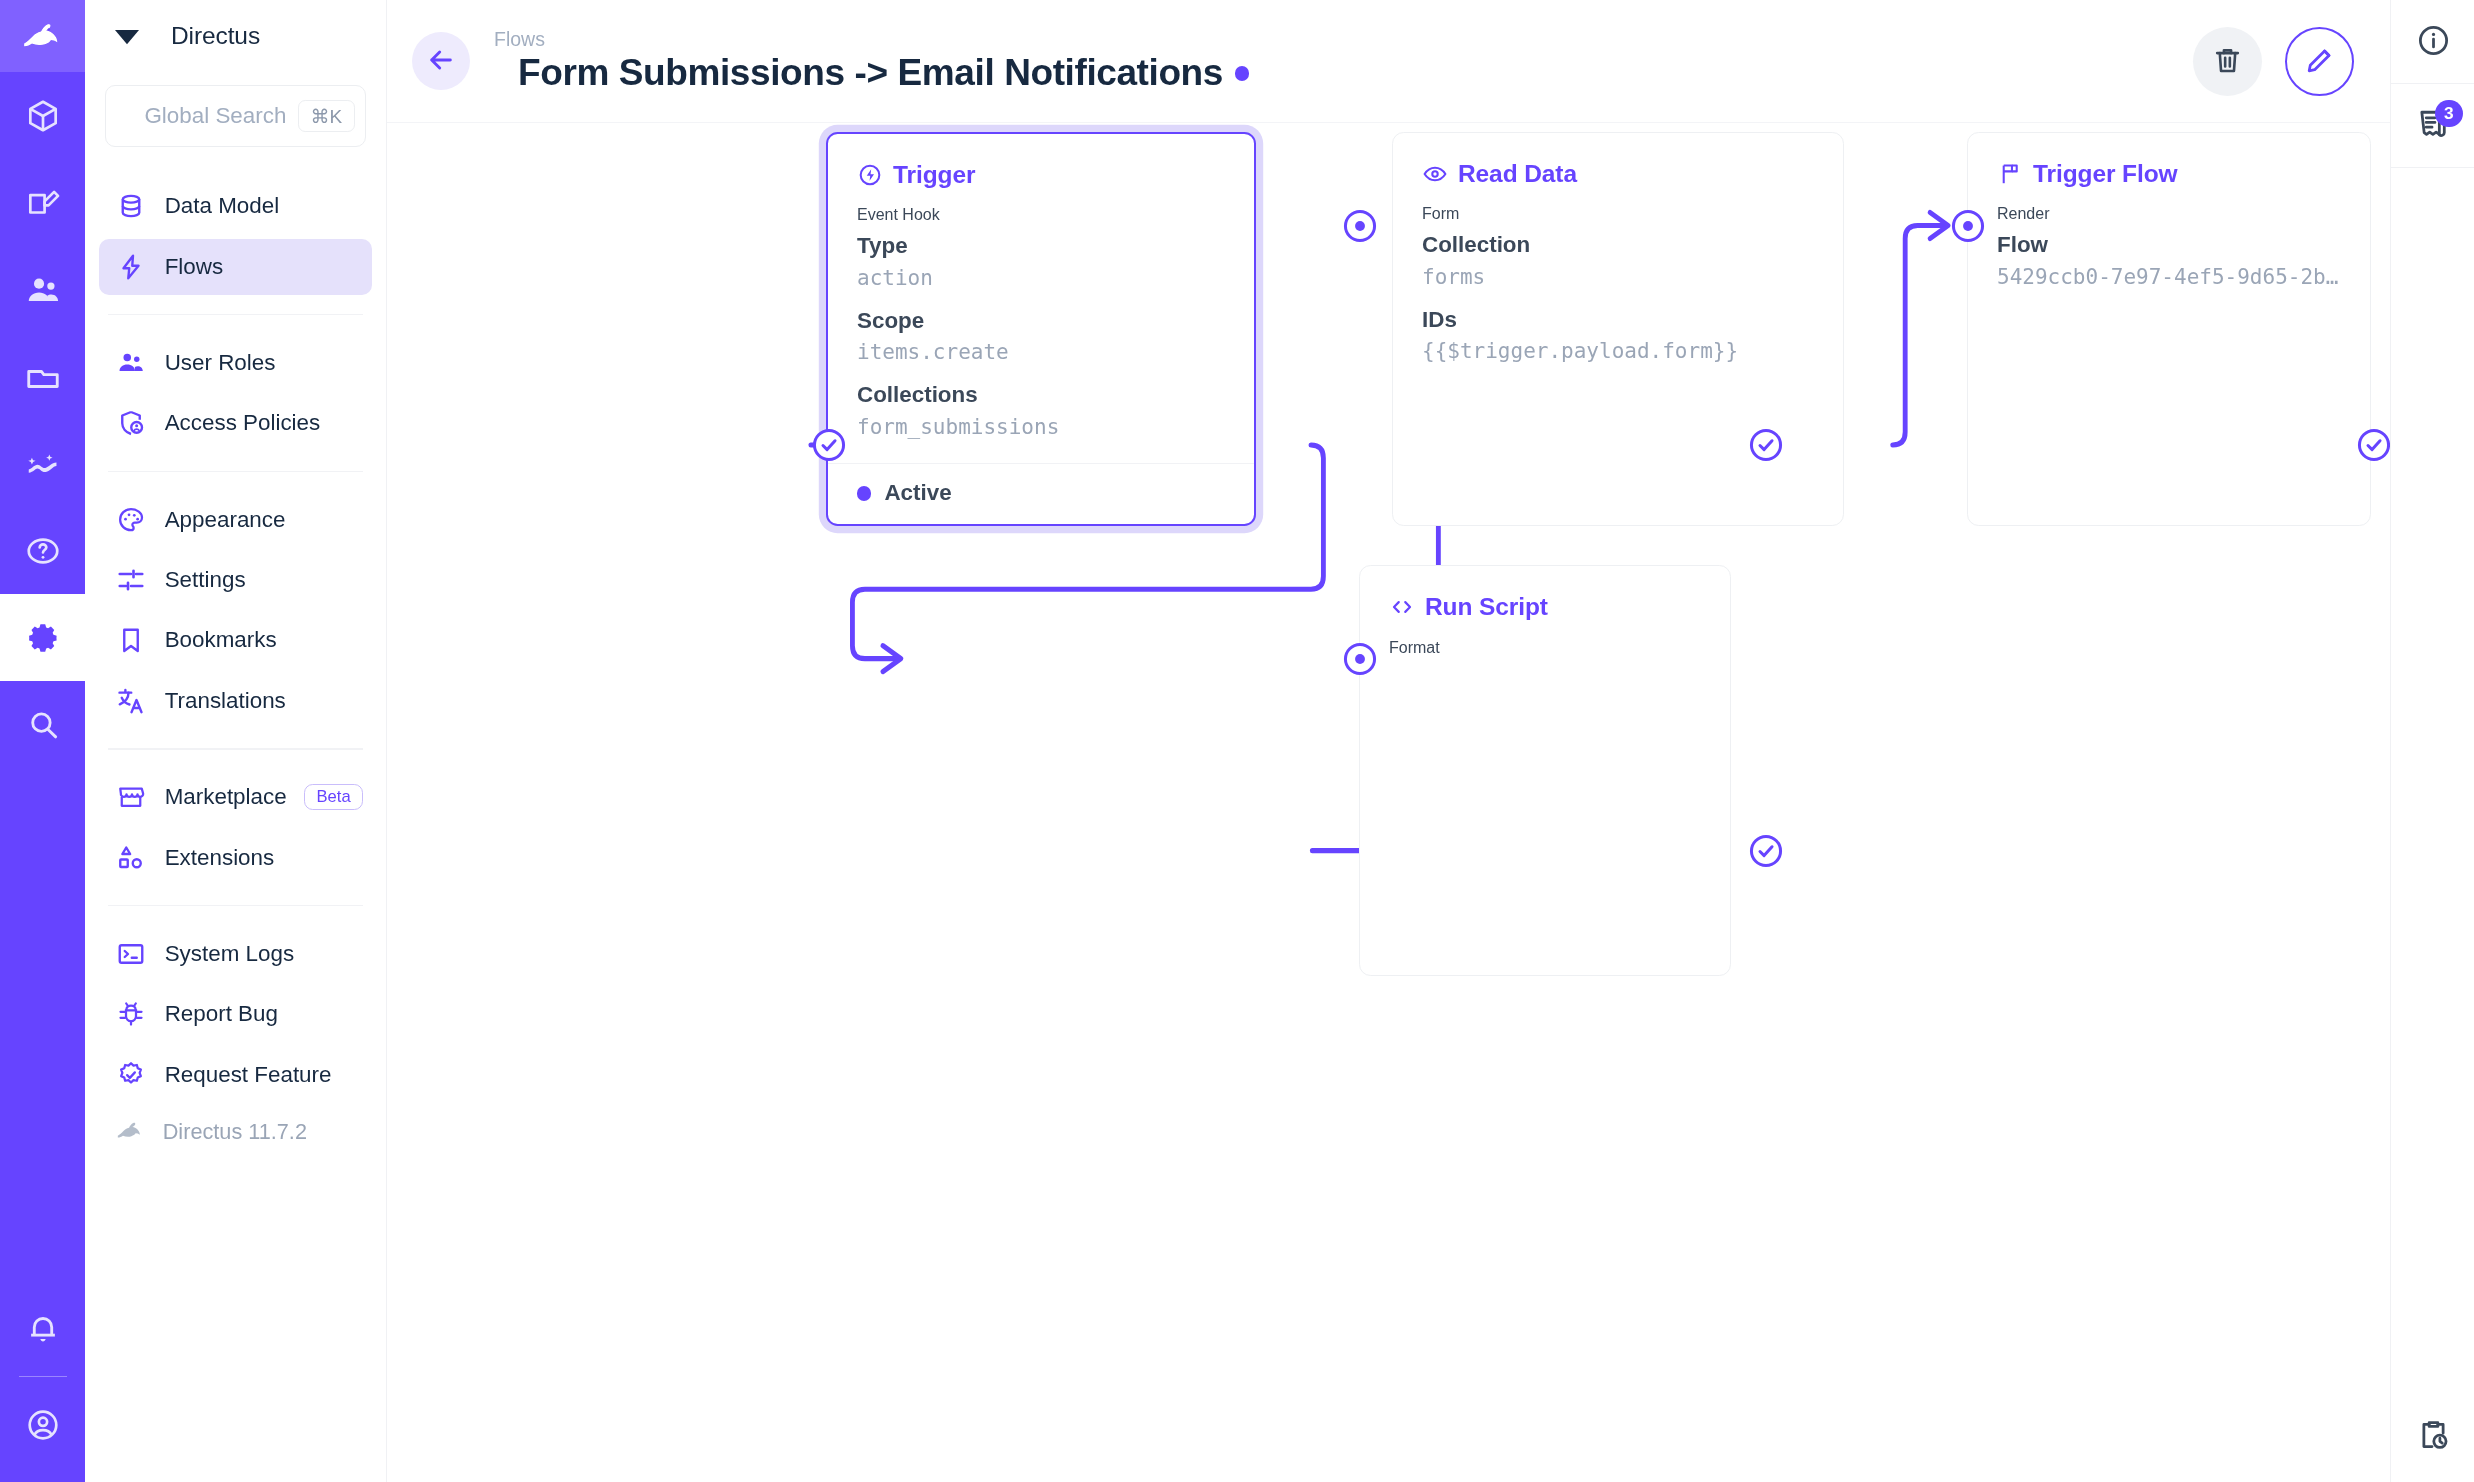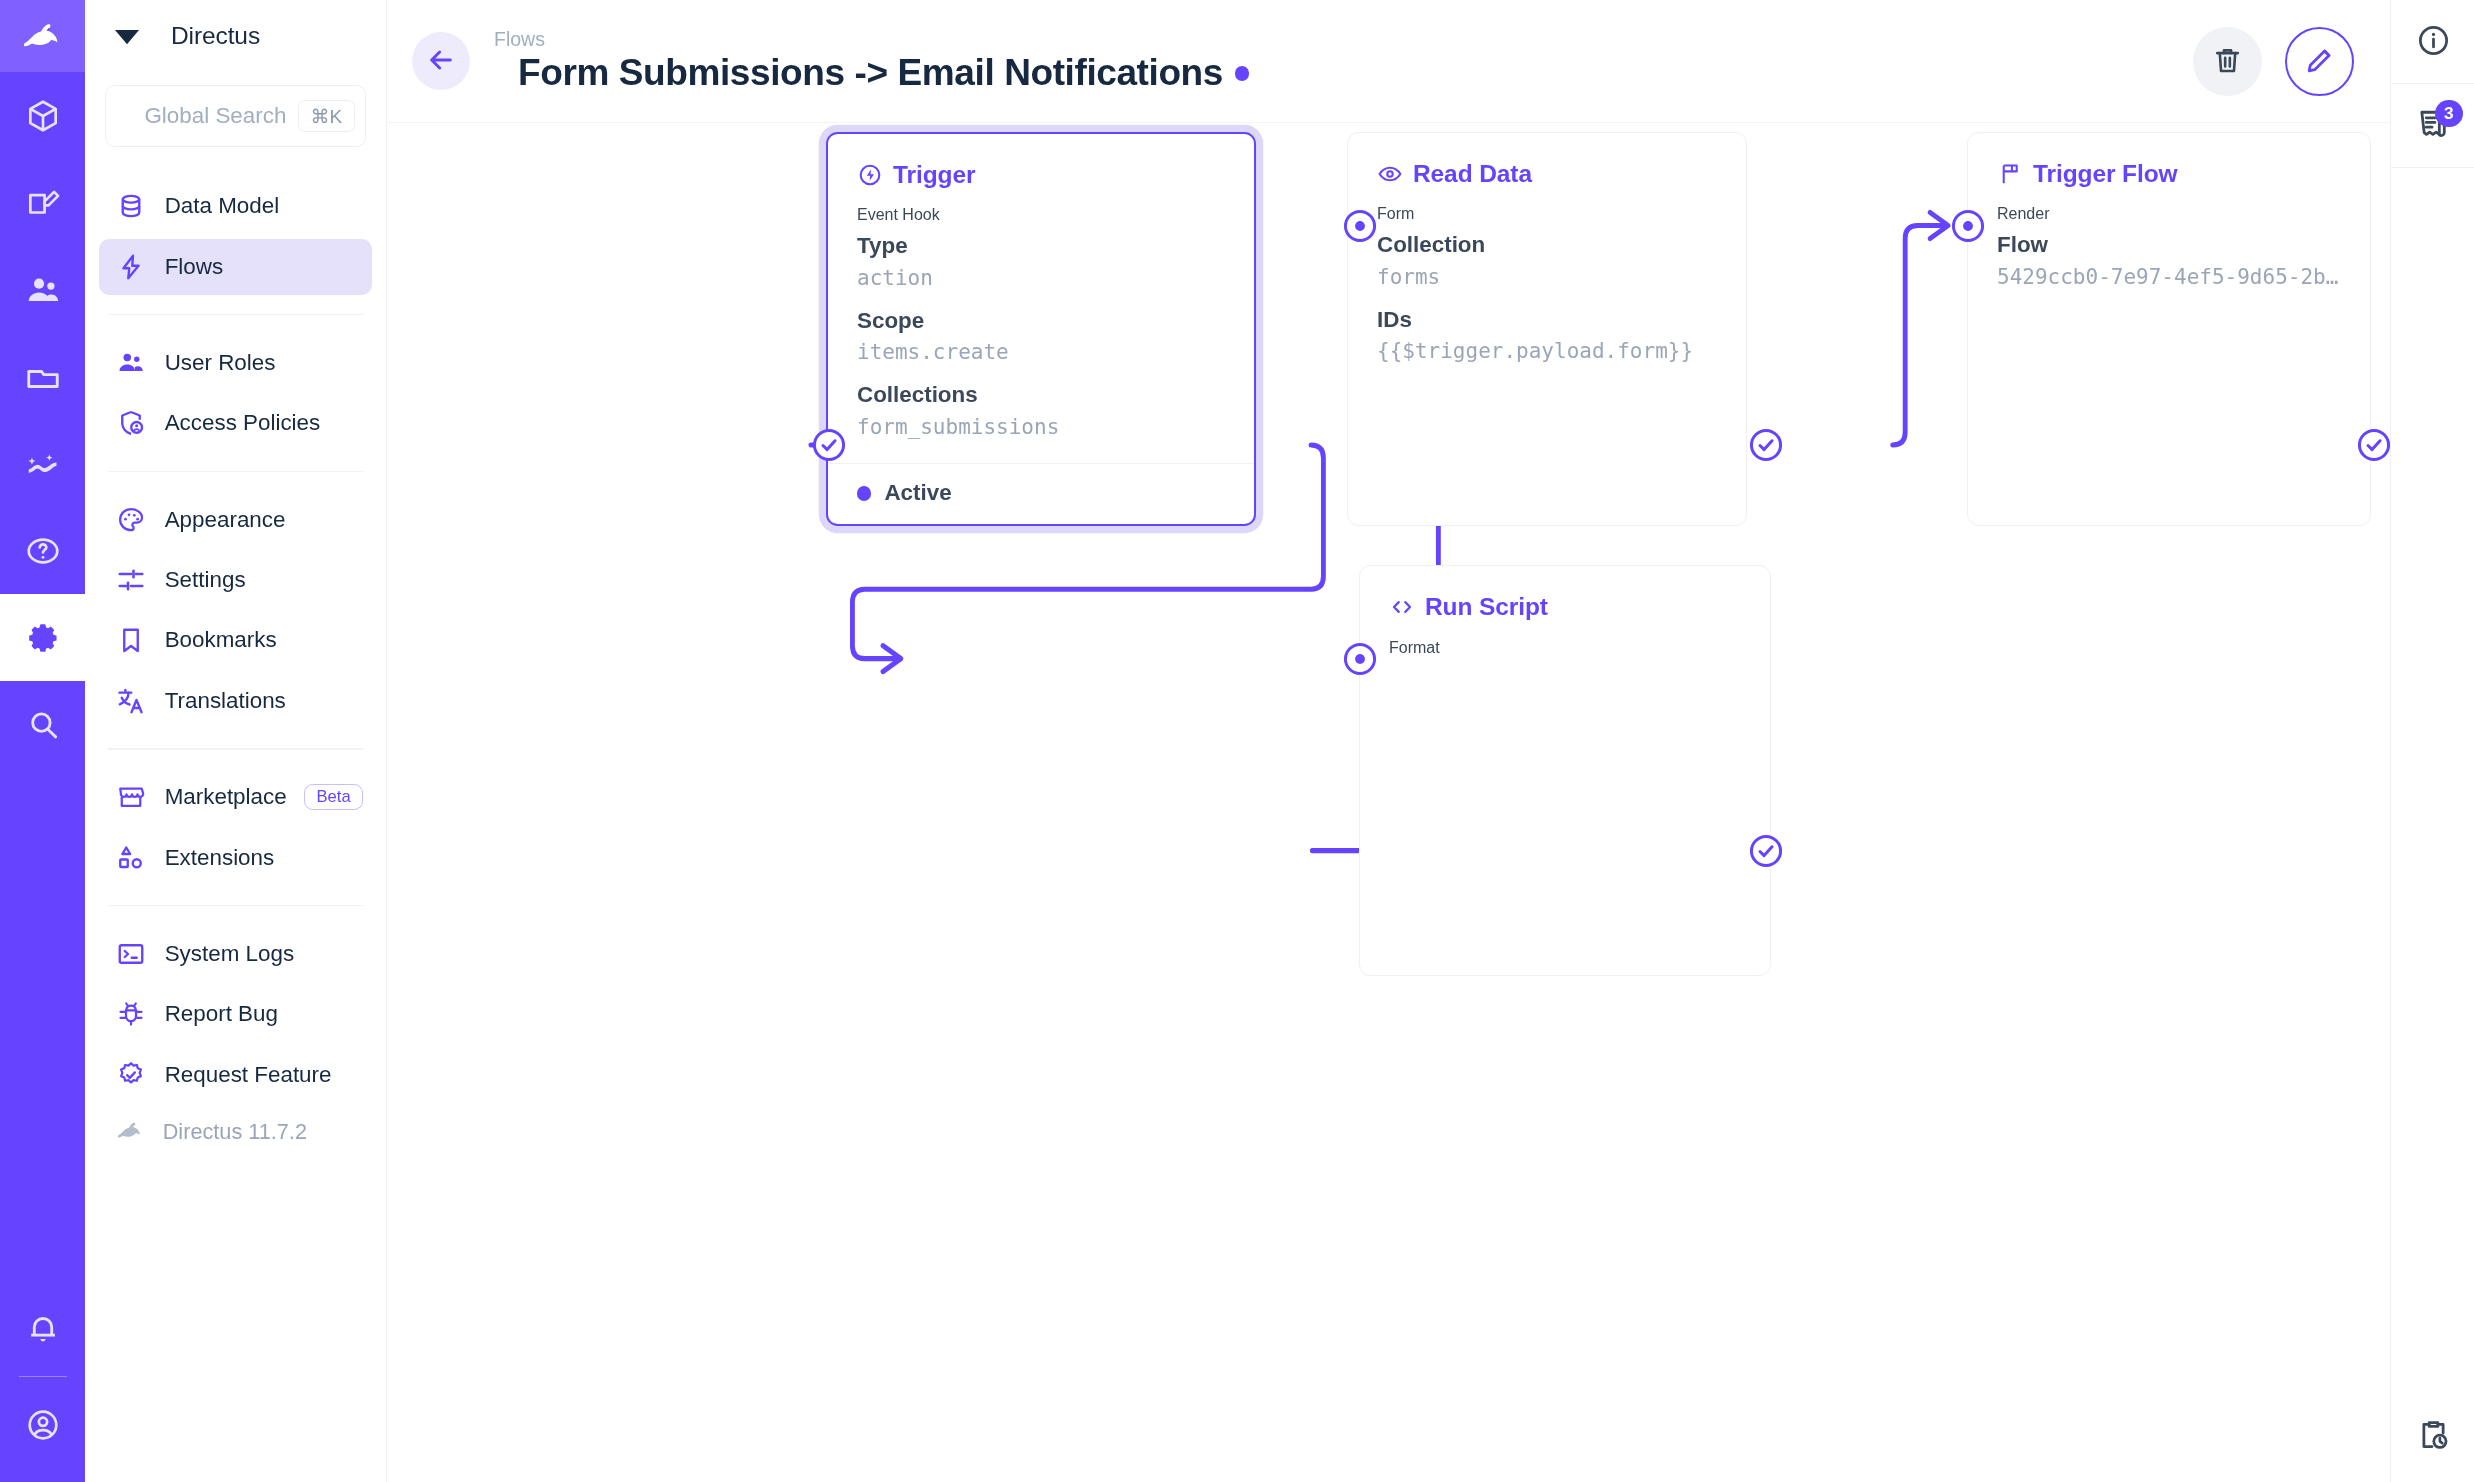--- a/index.html
+++ b/index.html
@@ -532,21 +532,21 @@
         </div>
       </div>
 
       <div class="handle" style="left:423px; top:303px;">
         <svg width="38" height="38" viewBox="0 0 24 24" fill="#fff" stroke="#6644ff" stroke-width="1.9" stroke-linecap="round" stroke-linejoin="round">
           <circle cx="12" cy="12" r="9.2"></circle>
             <path d="M8.2 12.3l2.6 2.6 5-5.6"></path>
         </svg>
       </div>
 
-      <div class="node" style="left:960px; top:8.7px; width:400px; height:394px;">
+      <div class="node" style="left:1005px; top:8.7px; width:452px; height:394px;">
         <div class="node-head">
           <span>
             <svg viewBox="0 0 24 24" fill="none" stroke="#6644ff" stroke-width="1.9" stroke-linejoin="round">
               <path d="M2.4 12c2.4-3.8 5.6-5.8 9.6-5.8s7.2 2 9.6 5.8c-2.4 3.8-5.6 5.8-9.6 5.8S4.8 15.8 2.4 12z"></path>
               <circle cx="12" cy="12" r="2.5"></circle>
             </svg>
           </span>
           <span class="node-title">Read Data</span>
         </div>
         <div class="node-body">
@@ -563,21 +563,21 @@
             <circle cx="12" cy="12" r="3.1" fill="#6644ff" stroke="none"></circle>
         </svg>
       </div>
       <div class="handle" style="left:1360px; top:303px;">
         <svg width="38" height="38" viewBox="0 0 24 24" fill="#fff" stroke="#6644ff" stroke-width="1.9" stroke-linecap="round" stroke-linejoin="round">
           <circle cx="12" cy="12" r="9.2"></circle>
             <path d="M8.2 12.3l2.6 2.6 5-5.6"></path>
         </svg>
       </div>
 
-      <div class="node" style="left:972px; top:442px; width:412px; height:411px;">
+      <div class="node" style="left:972px; top:442px; width:372px; height:411px;">
         <div class="node-head">
           <span>
             <svg viewBox="0 0 24 24" fill="none" stroke="#6644ff" stroke-width="2" stroke-linecap="round" stroke-linejoin="round">
               <path d="M9 7.5L4.6 12 9 16.5M15 7.5L19.4 12 15 16.5"></path>
             </svg>
           </span>
           <span class="node-title">Run Script</span>
         </div>
         <div class="node-body">
           <div class="op-name">Format</div>

